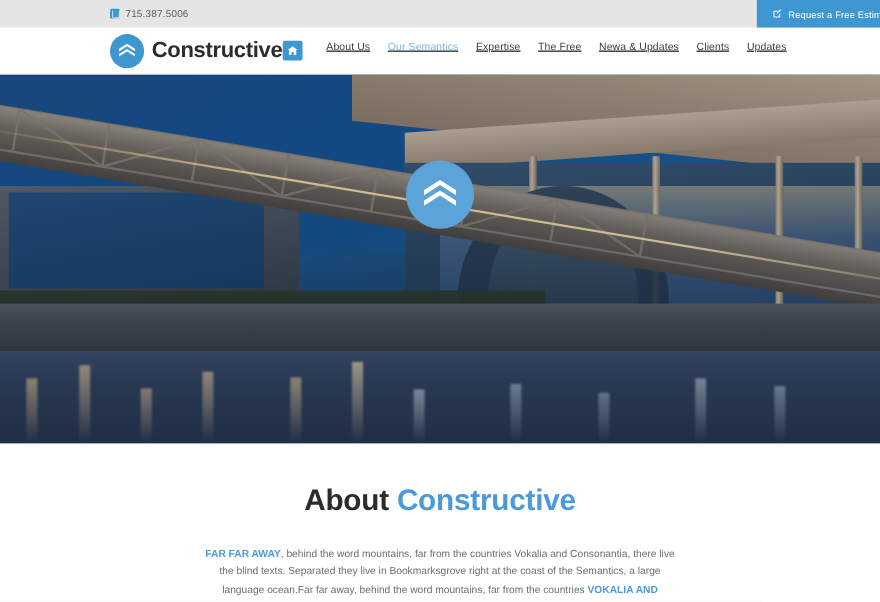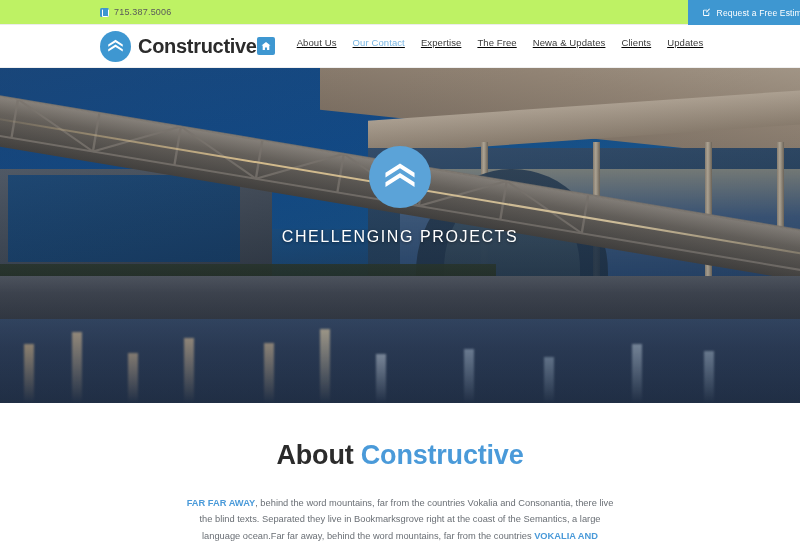--- a/index.html
+++ b/index.html
@@ -5,21 +5,21 @@
   * { margin:0; padding:0; box-sizing:border-box; }
   html,body {
     width:800px; height:547px; overflow:hidden;
     font-family:"Liberation Sans", sans-serif;
     background:#ffffff;
   }
 
   
   .topbar{
     height:25px; width:100%;
-    background:#bef264;
+    background:#e5e5e5;
     border-bottom:1px solid #ececec;
     display:flex; align-items:center;
     position:relative;
   }
   .topbar-inner{
     width:600px; margin:0 auto;
     display:flex; align-items:center;
     height:100%;
     position:relative;
   }
@@ -274,21 +274,21 @@
       <span class="brand-name">Constructive</span>
     </a>
 
     <nav class="nav">
       <span class="nav-home">
         <svg width="10" height="10" viewBox="0 0 16 16">
           <path d="M8 1.5 0.8 7.3h1.9v7h3.6v-4h3.4v4h3.6v-7h1.9z" fill="#fff"></path>
         </svg>
       </span>
       <a class="nav-item">About Us</a>
-      <a class="nav-item active">Our Contact</a>
+      <a class="nav-item active">Our Semantics</a>
       <a class="nav-item">Expertise</a>
       <a class="nav-item">The Free</a>
       <a class="nav-item">Newa &amp; Updates</a>
       <a class="nav-item">Clients</a>
       <a class="nav-item">Updates</a>
     </nav>
 
   </div>
 </div>
 
@@ -353,21 +353,20 @@
 
   <div class="hero-overlay"></div>
 
   <div class="hero-content">
     <div class="hero-mark">
       <svg width="38" height="38" viewBox="0 0 34 34">
         <path d="M17 5 4 13.2v4.2L17 9.2l13 8.2v-4.2z" fill="#fff"></path>
         <path d="M17 13.5 4 21.7v4.2L17 17.7l13 8.2v-4.2z" fill="#fff"></path>
       </svg>
     </div>
-    <div class="hero-sub">CHELLENGING PROJECTS</div>
   </div>
 </div>
 
 <section class="about">
   <h2 class="about-title">
     <span>About </span><span class="hl">Constructive</span>
   </h2>
   <p class="about-body">
     <span class="lead">FAR FAR AWAY</span><span>, behind the word mountains, far from the countries Vokalia and Consonantia, there live the blind texts. Separated they live in Bookmarksgrove right at the coast of the Semantics, a large language ocean.Far far away, behind the word mountains, far from the countries </span><span class="strong">VOKALIA AND CONSONANTIA</span><span>, there live the blind texts.</span>
   </p>

